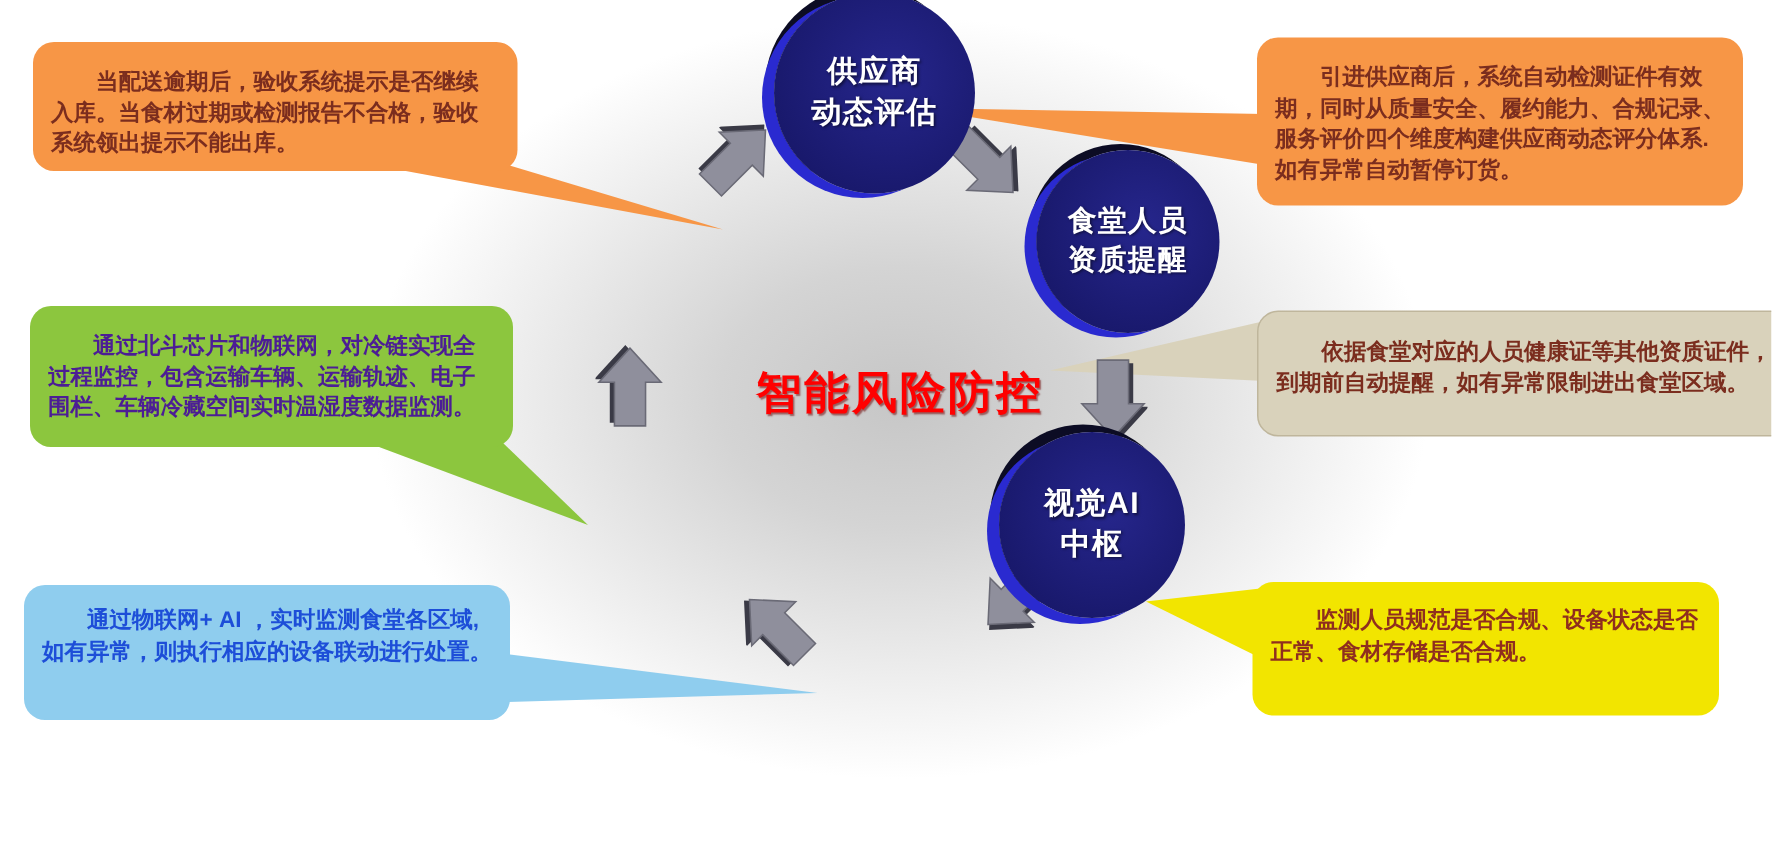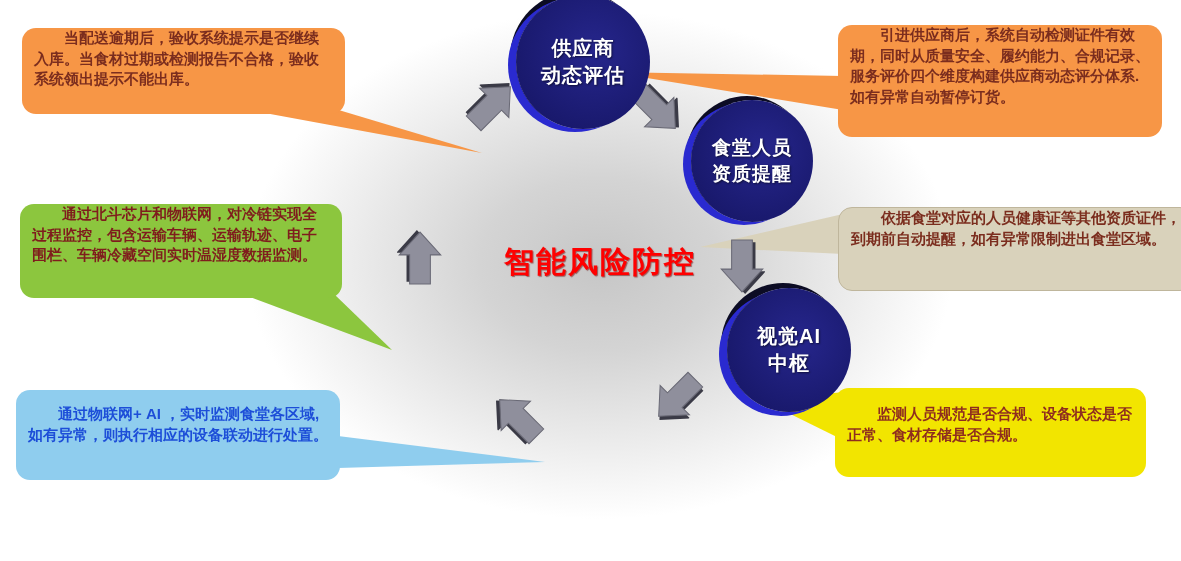--- a/index.html
+++ b/index.html
@@ -6,29 +6,29 @@
   .stage{
     position:relative;width:1181px;height:561px;overflow:hidden;
     font-family:"Liberation Sans","DejaVu Sans",sans-serif;
     background:
       radial-gradient(ellipse 430px 310px at 600px 265px,
         #c6c6c6 0%, #d4d4d4 28%, #ececec 58%, #ffffff 82%),
       #ffffff;
   }
   
   .callout{
-    position:absolute;border-radius:14px;padding:0 12px;
+    position:absolute;border-radius:14px;padding:17px 12px;
     font-size:15px;font-weight:bold;line-height:1.38;z-index:4;
     box-sizing:border-box;
   }
   .callout p{margin:0;text-indent:2em;}
   .co-orange{background:#f79646;color:#7b2d1e;}
   .co-tan{background:#d9d2bb;color:#7b2d1e;border:1px solid #bfb69c;}
   .co-yellow{background:#f2e500;color:#8f2e1e;}
-  .co-green{background:#8cc63e;color:#7f1d1d;}
+  .co-green{background:#8cc63e;color:#4c1d95;}
   .co-blue{background:#8fcdee;color:#1d4ed8;}
   
   .node{
     position:absolute;border-radius:50%;z-index:3;
     background:radial-gradient(circle at 58% 42%, #26268c 0%, #1c1c74 55%, #141460 100%);
     display:flex;flex-direction:column;align-items:center;justify-content:center;
     color:#fff;font-weight:bold;font-size:20px;letter-spacing:1px;
     text-shadow:1px 1px 2px rgba(0,0,0,.55);text-align:center;line-height:1.35;
   }
   .node span{display:block;}
@@ -110,21 +110,21 @@
   <div class="center-title">智能风险防控</div>
 
   <div class="node" style="left:516px;top:-5px;width:134px;height:134px;box-shadow:-8px 3px 0 0 #2a2ad0,-6px -4px 0 0 #0c0c24;">
     <span>供应商</span>
     <span>动态评估</span>
   </div>
   <div class="node" style="left:691px;top:100px;width:122px;height:122px;font-size:19px;box-shadow:-8px 3px 0 0 #2a2ad0,-5px -4px 0 0 #0c0c24;">
     <span>食堂人员</span>
     <span>资质提醒</span>
   </div>
-  <div class="node" style="left:727px;top:288px;width:124px;height:124px;box-shadow:-8px 4px 0 0 #2a2ad0,-6px -5px 0 0 #0c0c24;">
+  <div class="node" style="left:666px;top:288px;width:124px;height:124px;box-shadow:-8px 4px 0 0 #2a2ad0,-6px -5px 0 0 #0c0c24;">
     <span>视觉AI</span>
     <span>中枢</span>
   </div>
 
   <div class="callout co-orange" style="left:22px;top:28px;width:323px;height:86px;">
     <p>当配送逾期后，验收系统提示是否继续入库。当食材过期或检测报告不合格，验收系统领出提示不能出库。</p>
   </div>
   <div class="callout co-orange" style="left:838px;top:25px;width:324px;height:112px;">
     <p>引进供应商后，系统自动检测证件有效期，同时从质量安全、履约能力、合规记录、服务评价四个维度构建供应商动态评分体系.如有异常自动暂停订货。</p>
   </div>

